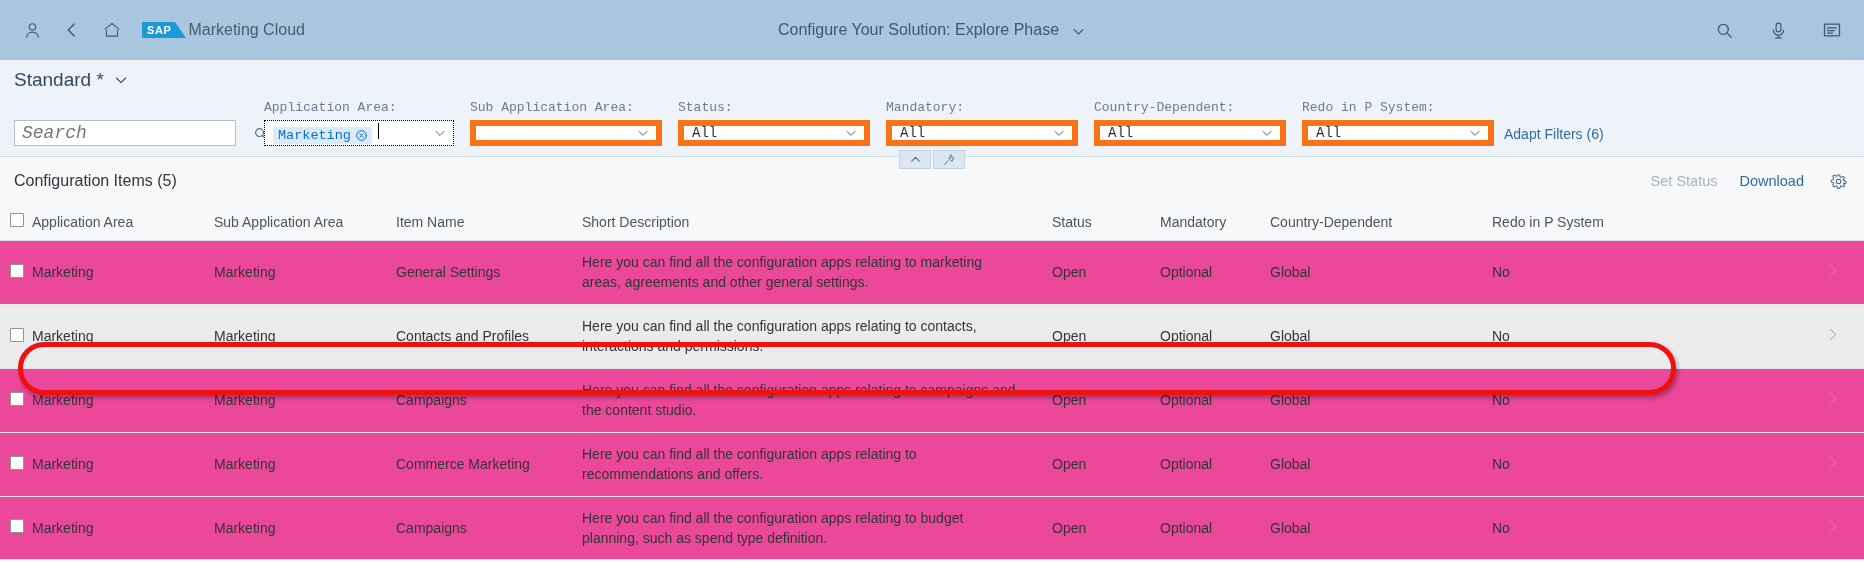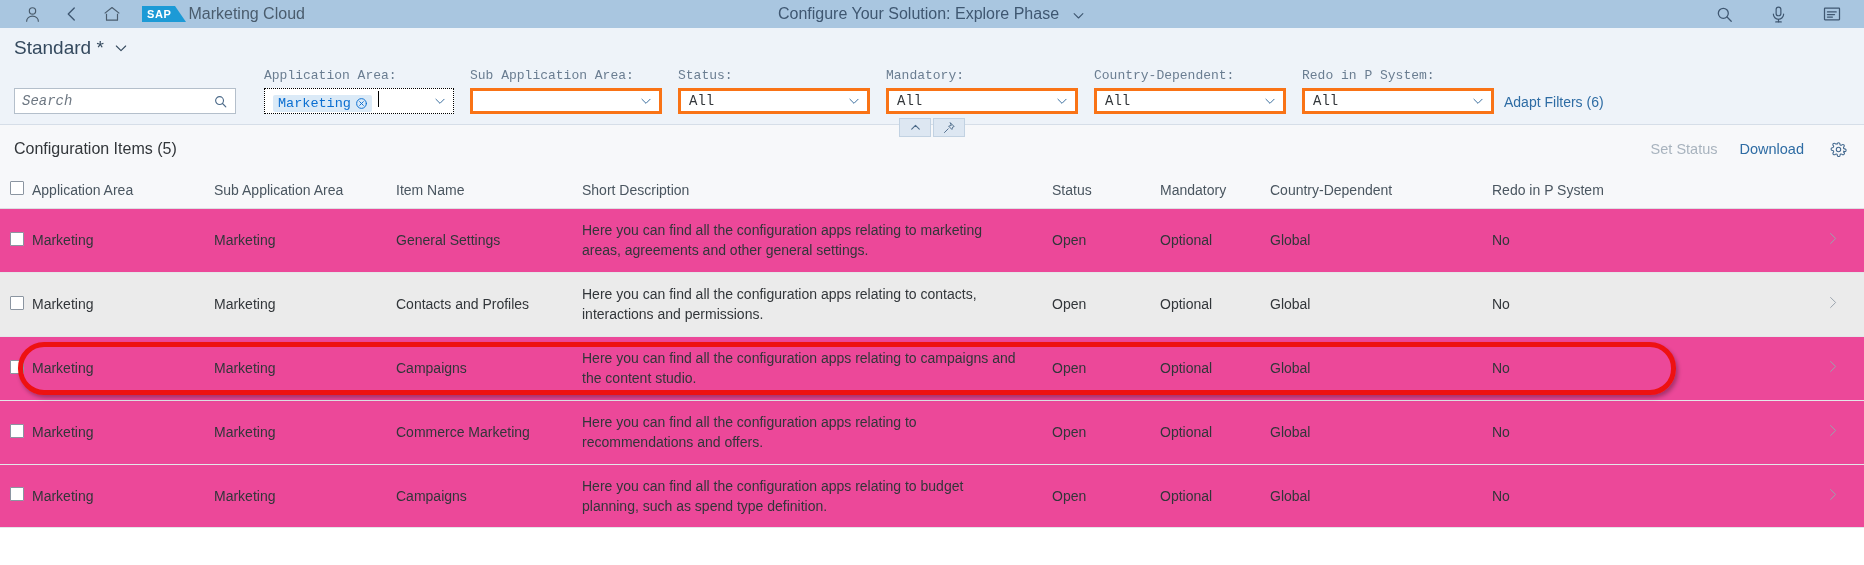--- a/index.html
+++ b/index.html
@@ -7,21 +7,21 @@
   html, body {
     width: 1864px; height: 565px;
     overflow: hidden;
     background: #ffffff;
     font-family: "Liberation Sans", "DejaVu Sans", sans-serif;
     -webkit-font-smoothing: antialiased;
   }
 
   
   .shell-header {
-    height: 28px;
+    height: 60px;
     background: #a9c6e0;
     display: flex;
     align-items: center;
     position: relative;
     padding: 0 14px;
   }
   .shell-left { display: flex; align-items: center; gap: 4px; z-index: 2; }
   .shell-btn {
     width: 36px; height: 36px;
     display: flex; align-items: center; justify-content: center;
@@ -114,31 +114,31 @@
   .search-box {
     width: 222px; height: 26px;
     background: #ffffff;
     border: 1px solid #b4bfcb;
     display: flex; align-items: center;
     padding: 0 7px;
   }
   .search-box input {
     flex: 1;
     border: none; outline: none;
-    font-size: 14px;
+    font-size: 18px;
     color: #32363a;
     background: transparent;
     font-family: inherit;
   }
   .search-box input::placeholder { color: #6d7782; font-style: italic; }
 
   .sel {
     height: 26px;
     background: #ffffff;
-    border: 3px solid #f97316;
+    border: 6px solid #f97316;
     display: flex; align-items: center;
     padding: 0 6px 0 8px;
     font-size: 14px;
     color: #32363a;
     cursor: pointer;
     position: relative;
   }
   .sel .val { flex: 1; white-space: nowrap; overflow: hidden; }
   .sel .caret { margin-left: 6px; flex-shrink: 0; display: flex; }
   .sel.focused {

